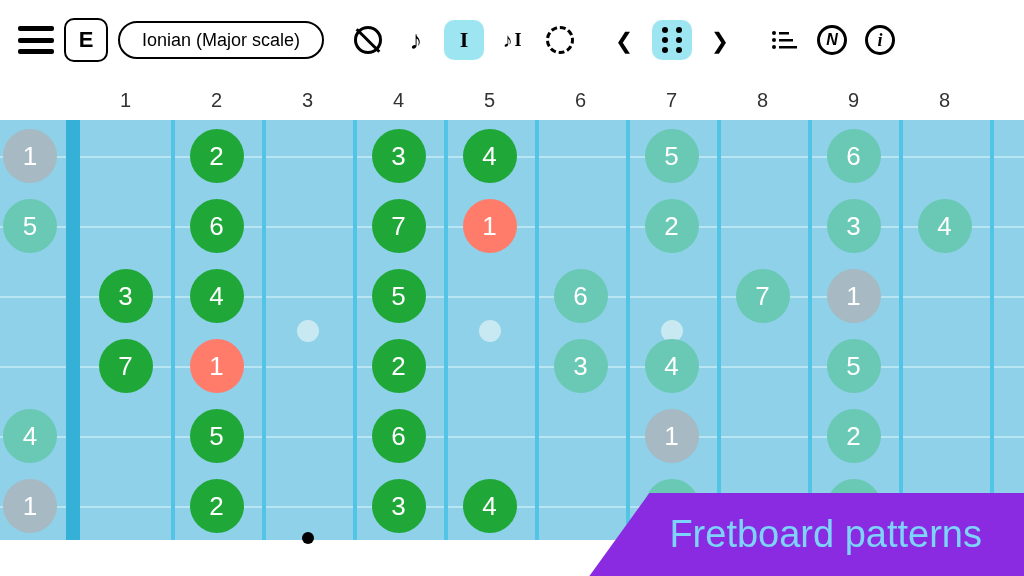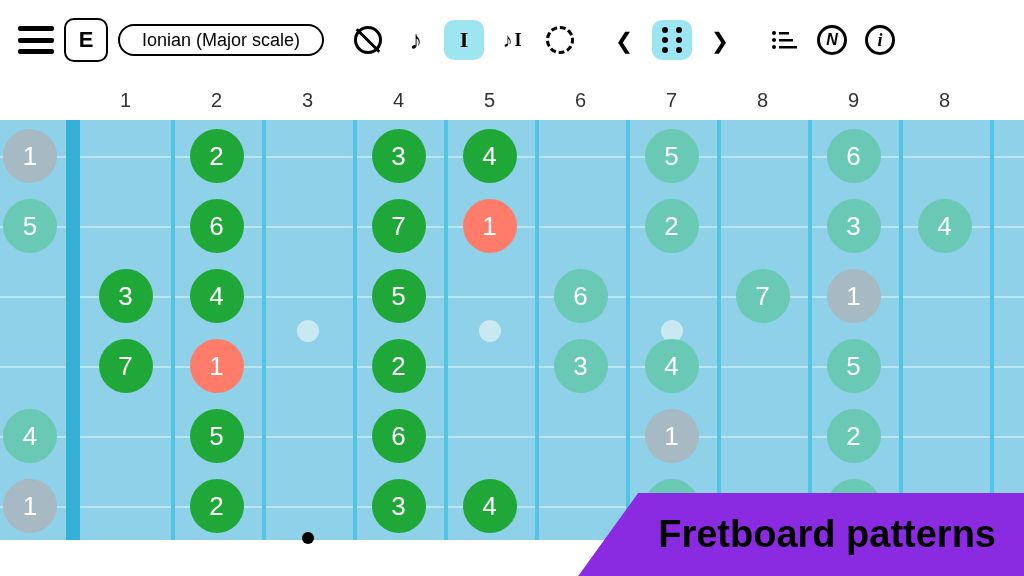--- a/index.html
+++ b/index.html
@@ -3,21 +3,21 @@
 <meta charset="utf-8">
 <style>
   * { box-sizing: border-box; margin: 0; padding: 0; }
   html, body { width: 1024px; height: 576px; overflow: hidden; font-family: -apple-system, Helvetica, Arial, sans-serif; background: #fff; }
   
   .toolbar { display: flex; align-items: center; gap: 10px; padding: 16px 18px; height: 80px; }
   .hamburger { width: 36px; height: 28px; display: flex; flex-direction: column; justify-content: space-between; cursor: pointer; }
   .hamburger span { display: block; height: 5px; background: #000; border-radius: 2px; }
   
   .key-box { width: 44px; height: 44px; border: 2px solid #000; border-radius: 10px; display: flex; align-items: center; justify-content: center; font-weight: 700; font-size: 22px; cursor: pointer; }
-  .scale-box { height: 32px; padding: 0 22px; border: 2px solid #000; border-radius: 22px; display: flex; align-items: center; font-size: 18px; cursor: pointer; }
+  .scale-box { height: 38px; padding: 0 22px; border: 2px solid #000; border-radius: 22px; display: flex; align-items: center; font-size: 18px; cursor: pointer; }
   
   .tool-group { display: flex; align-items: center; gap: 8px; margin-left: 14px; }
   .tool-btn { width: 40px; height: 40px; border-radius: 10px; display: flex; align-items: center; justify-content: center; font-size: 22px; font-weight: 700; cursor: pointer; }
   .tool-btn.active { background: #9ee5f2; }
   .circle-icon { width: 28px; height: 28px; border: 3px solid #000; border-radius: 50%; }
   .dashed { border-style: dashed; }
   .slashed { position: relative; }
   .slashed::after { content: ""; position: absolute; width: 32px; height: 3px; background:#000; transform: rotate(45deg); }
   .chev { font-size: 30px; font-weight: 900; font-family: monospace; }
   .dice { width: 40px; height: 40px; border-radius: 10px; background: #9ee5f2; position: relative; }
@@ -39,21 +39,21 @@
   .fretline { position:absolute; top:0; bottom:0; width:4px; background:#52c4e5; }
   
   .dot { position:absolute; width:54px; height:54px; border-radius:50%; display:flex; align-items:center; justify-content:center; color:#fff; font-size:26px; font-weight:300; transform:translate(-50%,-50%); cursor:pointer; }
   .c-green { background:#1fa838; }
   .c-red { background:#ff7c6b; }
   .c-teal { background:#69c9b4; }
   .c-grey { background:#a7b9c2; }
   .marker { position:absolute; width:22px; height:22px; border-radius:50%; background:#c9e9f2; transform:translate(-50%,-50%); }
   .fret-marker-dot { position:absolute; width:12px; height:12px; border-radius:50%; background:#000; transform:translate(-50%,0); }
 
-  .banner { position:absolute; right:0; bottom:0; background:#8a2be2; color:#000000; font-size:38px; font-weight:700; padding: 20px 28px 20px 80px; clip-path: polygon(60px 0, 100% 0, 100% 100%, 0 100%); }
+  .banner { position:absolute; right:0; bottom:0; background:#8a2be2; color:#7dd3fc; font-size:38px; font-weight:400; padding: 20px 42px 20px 80px; clip-path: polygon(60px 0, 100% 0, 100% 100%, 0 100%); }
 </style>
 </head>
 <body>
 
 <div class="toolbar">
   <div class="hamburger">
       <span></span>
       <span></span>
       <span></span>
     </div>

